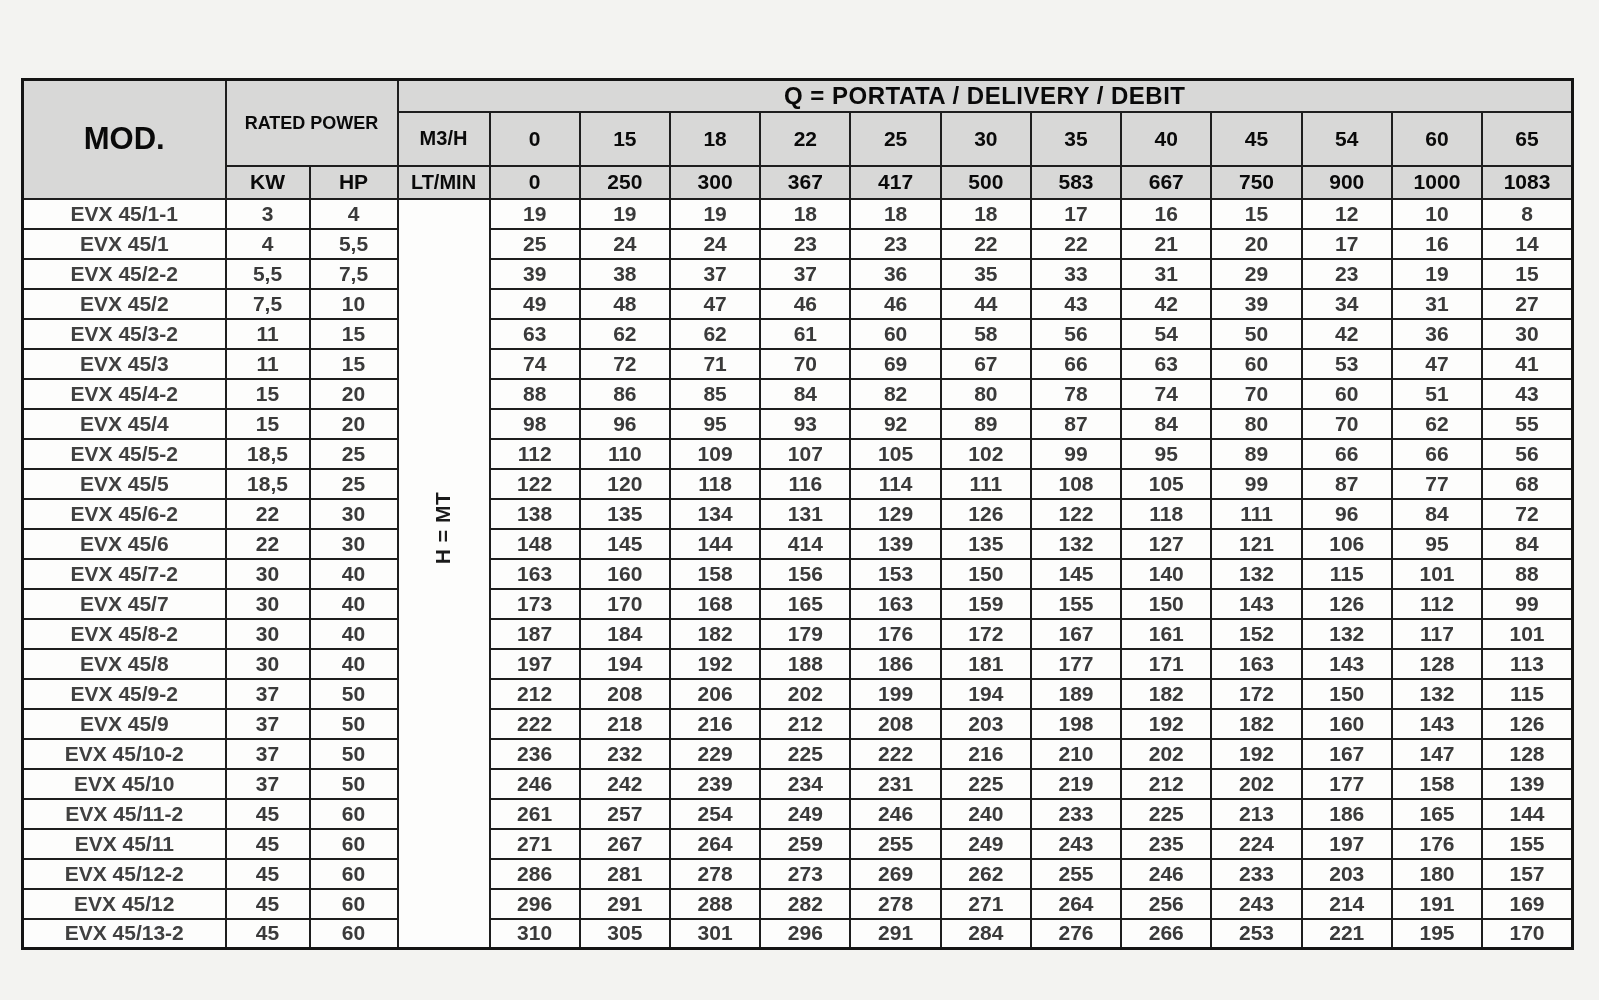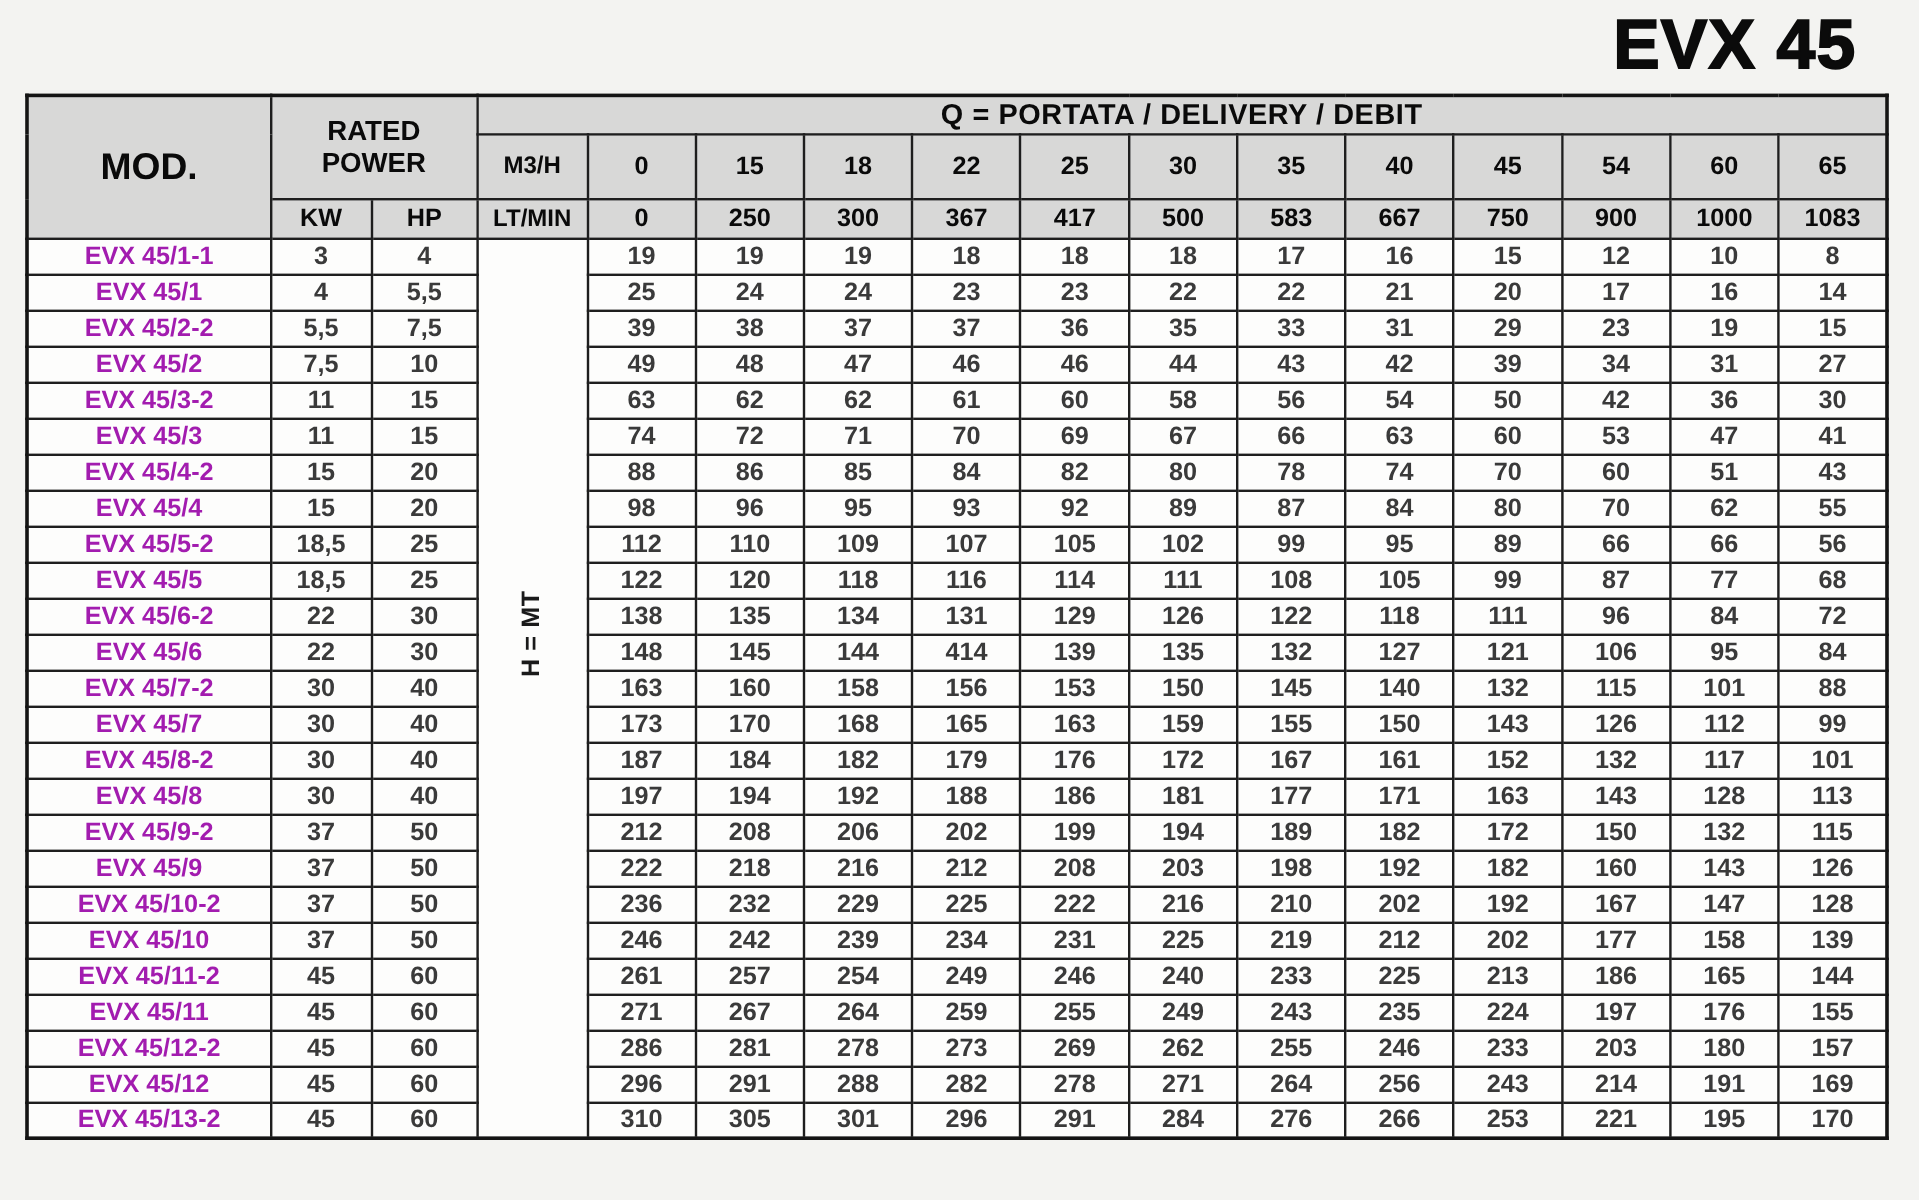--- a/index.html
+++ b/index.html
@@ -49,30 +49,30 @@
   thead th {
     background: #d8d8d7;
     color: #0a0a0a;
     font-weight: 700;
   }
   tr.rowA { height: 32px; }
   tr.rowB { height: 54px; margin-left: 48px; }
   tr.rowC { height: 33px; }
   th.qh   { font-size: 24px; letter-spacing: 0.5px; }
   th.mod  { font-size: 31px; }
-  th.rp   { font-size: 23px; line-height: 1.12; padding: 0 26px; }
+  th.rp   { font-size: 18px; line-height: 1.12; padding: 0 26px; }
   th.unit { text-align: left; padding-left: 7px; font-size: 20px; }
   th.num-head { font-size: 21px; }
   tbody tr { height: 30px; }
   tbody td { background: #fdfdfc; font-size: 21px; }
   td.model {
     text-align: left;
     padding-left: 9px;
     font-weight: 700;
-    color: #a21caf;
+    color: #404040;
   }
   td.kw, td.hp, td.val {
     font-weight: 700;
     color: #3a3a3a;
   }
   td.hmt { background: #fdfdfc; }
   td.hmt .rot {
     display: inline-block;
     transform: rotate(-90deg);
     white-space: nowrap;
@@ -82,21 +82,20 @@
     color: #1a1a1a;
     position: relative;
     top: -45px;
   }
 </style>
 </head>
 <body>
 
 <div class="page">
 
-  <div class="page-title">EVX 45</div>
 
   <div class="tbl-wrap">
     <table class="spec">
       <colgroup>
         <col style="width:203px">
         <col style="width:84px">
         <col style="width:88px">
         <col style="width:92px">
       </colgroup>
       <thead>

